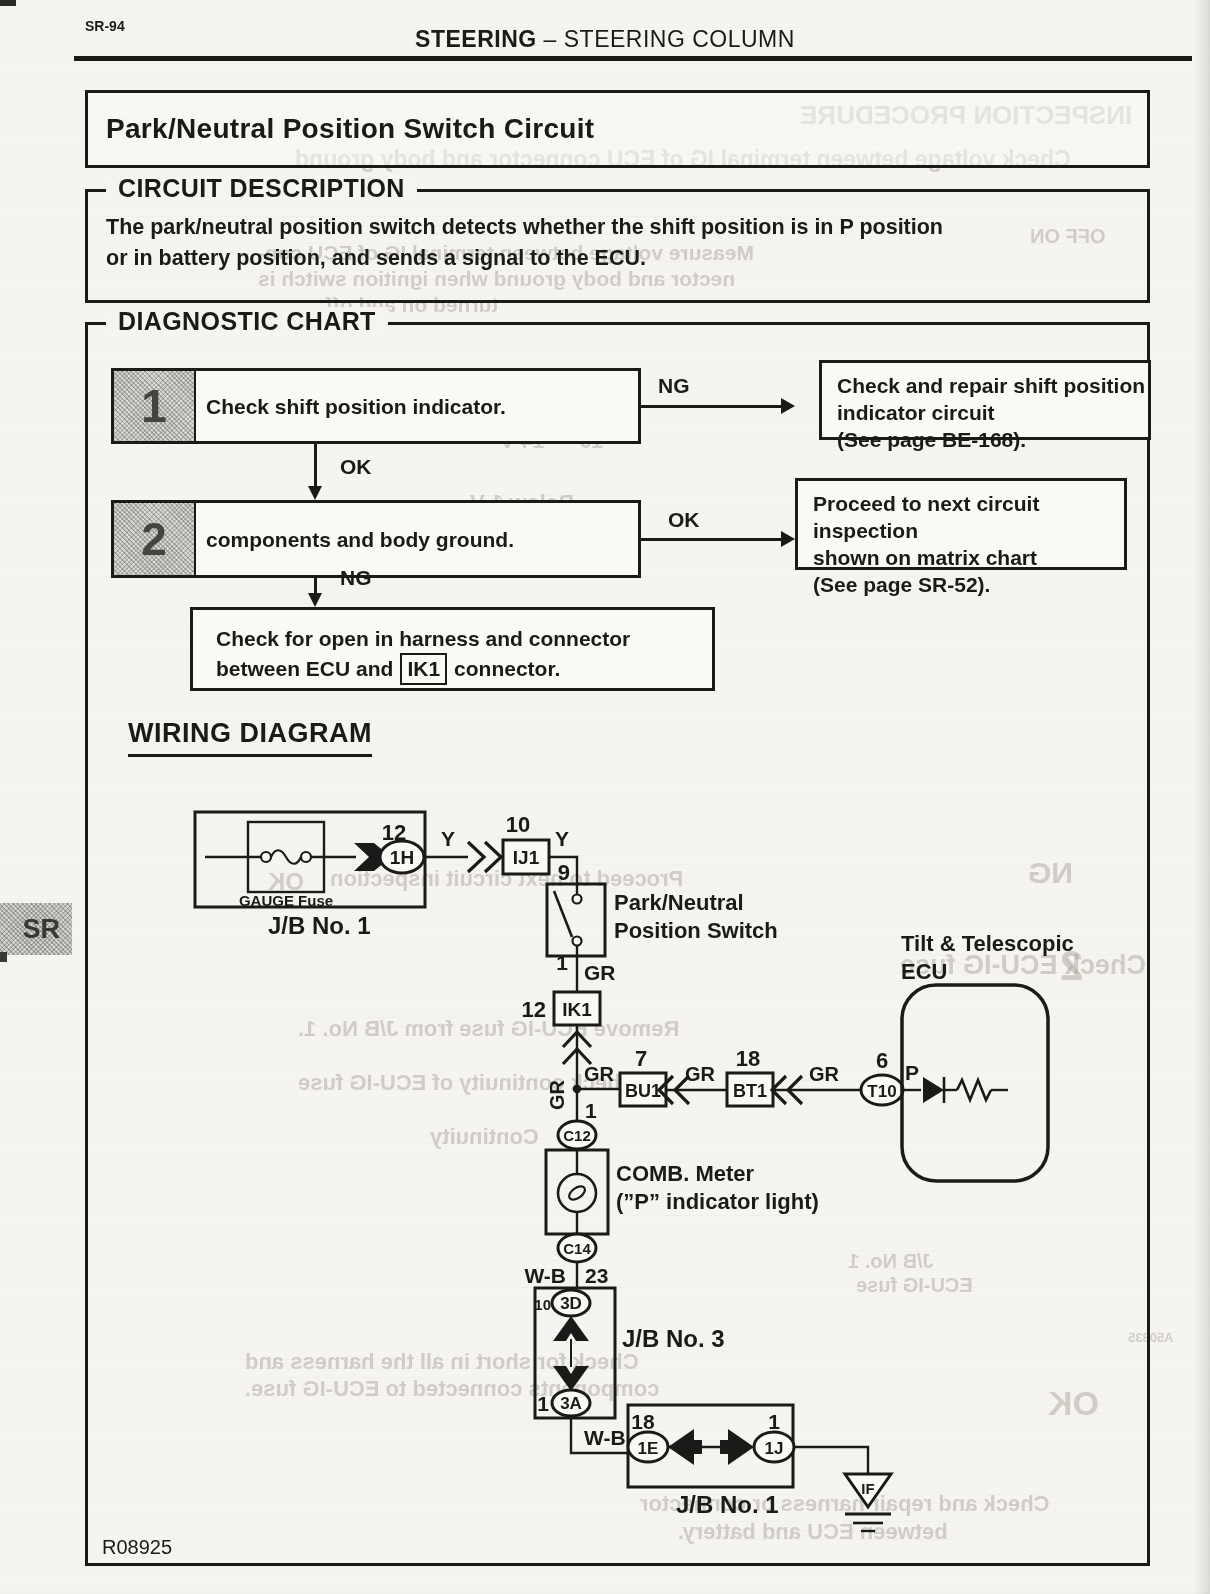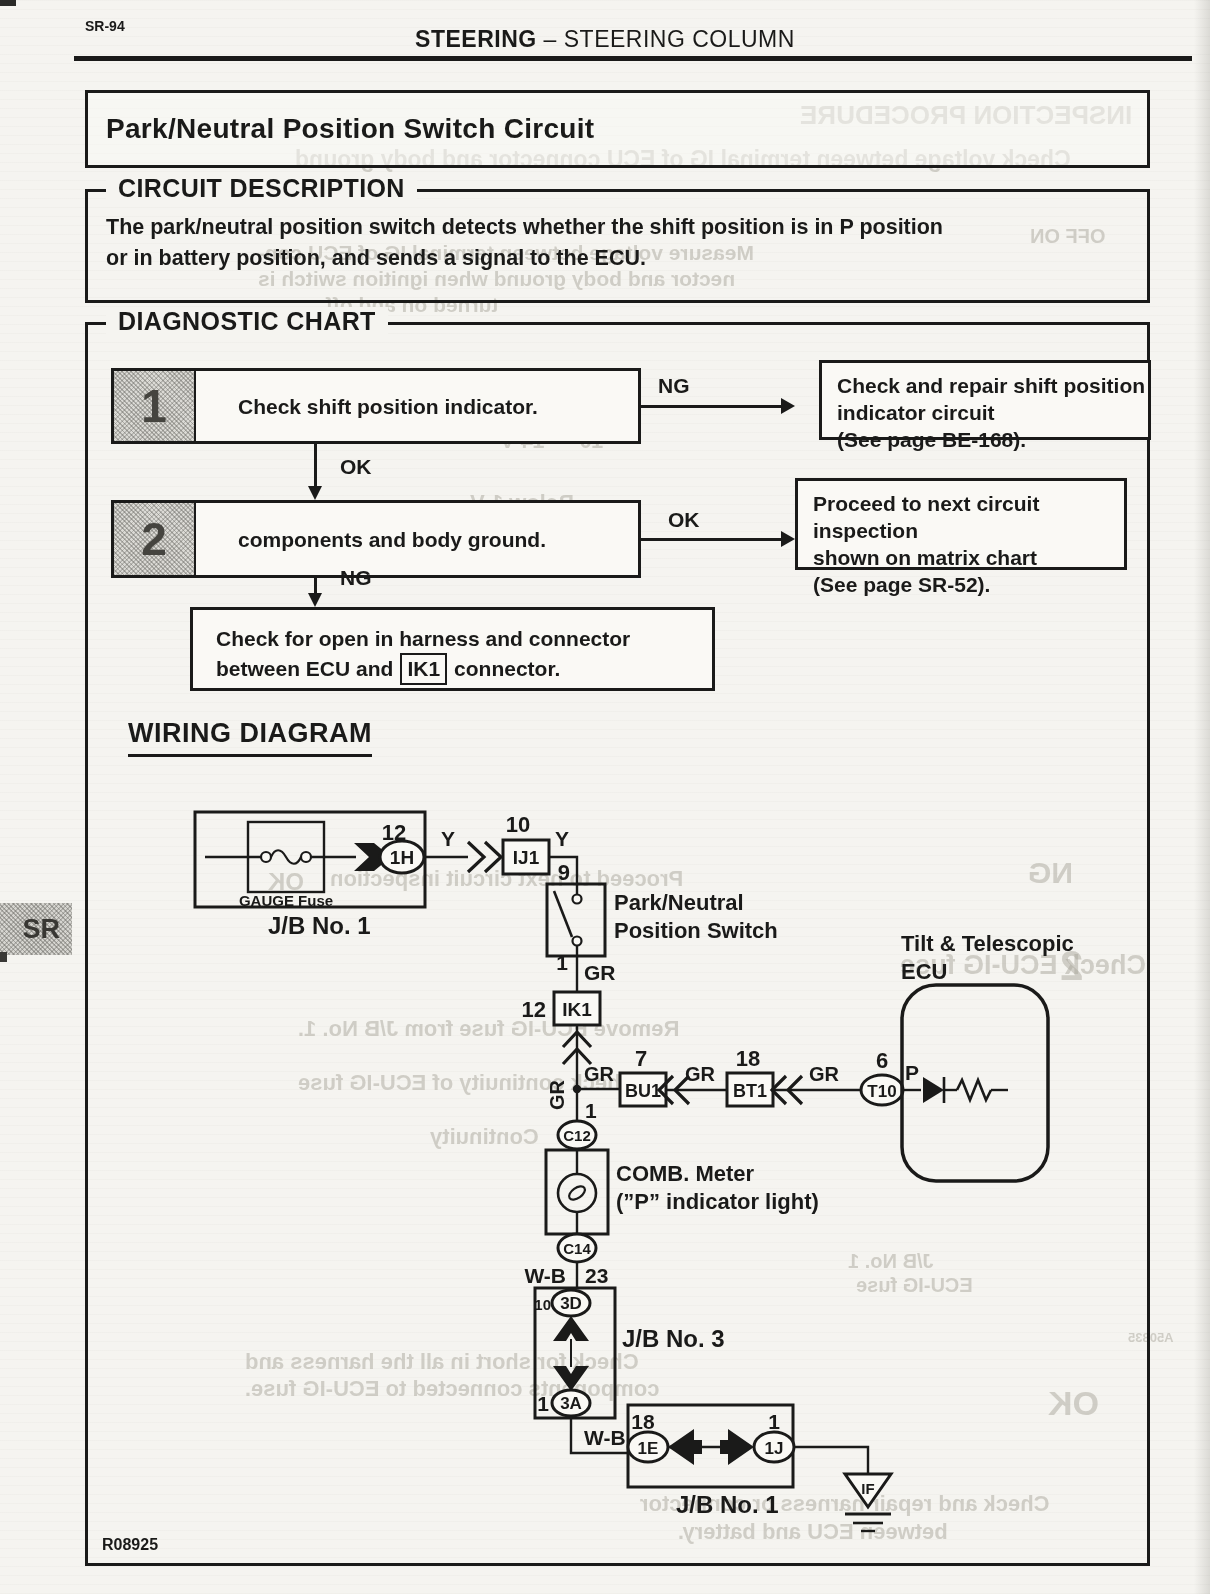--- a/index.html
+++ b/index.html
@@ -11,21 +11,21 @@
   .arrow-r{position:absolute;width:0;height:0;border-top:8px solid transparent;border-bottom:8px solid transparent;border-left:14px solid #1a1a19;}
   .arrow-d{position:absolute;width:0;height:0;border-left:7.5px solid transparent;border-right:7.5px solid transparent;border-top:14px solid #1a1a19;}
   .secbox{position:absolute;border:3px solid #1a1a19;}
   .seclabel{position:absolute;background:#f5f4f0;padding:0 12px;font-size:25px;font-weight:700;letter-spacing:.4px;white-space:nowrap;}
   .flowbox{position:absolute;border:3px solid #1a1a19;background:#faf9f5;box-sizing:border-box;}
   .step{display:flex;height:100%;}
   .stepnum{width:80px;border-right:2.5px solid #1a1a19;display:flex;align-items:center;justify-content:center;
            font-size:46px;font-weight:700;color:#45443f;
            background:repeating-linear-gradient(45deg, rgba(92,91,86,.38) 0 1.3px, transparent 1.3px 3.2px),
                       repeating-linear-gradient(-45deg, rgba(92,91,86,.28) 0 1.3px, transparent 1.3px 3.2px), #dbdad5;}
-  .steptext{flex:1;display:flex;flex-direction:column;justify-content:center;padding-left:42px;font-size:21px;font-weight:600;line-height:27px;}
+  .steptext{flex:1;display:flex;flex-direction:column;justify-content:center;padding-left:10px;font-size:21px;font-weight:600;line-height:27px;}
   .result{padding:9px 0 0 15px;font-size:21px;font-weight:600;line-height:27px;}
   .lbl{position:absolute;font-size:21px;font-weight:700;white-space:nowrap;}
   .connref{display:inline-block;border:2.2px solid #1a1a19;padding:0 5px;margin:0 7px;font-weight:700;}
   .bt{position:absolute;transform:scaleX(-1);color:#aba89d;opacity:.5;font-weight:700;white-space:nowrap;z-index:0;}
   .ink{z-index:2;}
   .wd-heading{position:absolute;font-size:27px;font-weight:700;border-bottom:3.5px solid #1a1a19;padding-bottom:5px;letter-spacing:.5px;}
   .sidetab{position:absolute;left:0;top:903px;width:72px;height:52px;display:flex;align-items:center;justify-content:flex-end;
            padding-right:12px;box-sizing:border-box;font-size:27px;font-weight:700;color:#383733;
            background:repeating-linear-gradient(45deg, rgba(92,91,86,.4) 0 1.3px, transparent 1.3px 3.2px),
                       repeating-linear-gradient(-45deg, rgba(92,91,86,.3) 0 1.3px, transparent 1.3px 3.2px), #d6d5d0;}
@@ -258,21 +258,21 @@
     <text x="571" y="1409" font-size="17" font-weight="700" text-anchor="middle">3A</text>
     <text x="584" y="1445" font-size="21" font-weight="700">W-B</text>
     <text x="643" y="1429" font-size="21" font-weight="700" text-anchor="middle">18</text>
     <text x="648" y="1454" font-size="17" font-weight="700" text-anchor="middle">1E</text>
     <text x="774" y="1429" font-size="21" font-weight="700" text-anchor="middle">1</text>
     <text x="774" y="1454" font-size="17" font-weight="700" text-anchor="middle">1J</text>
     <text x="676" y="1513" font-size="24" font-weight="600">J/B No. 1</text>
     <text x="868" y="1494" font-size="15" font-weight="700" text-anchor="middle">IF</text>
   </svg>
 
-  <div class="abs ink" style="left:102px;top:1536px;font-size:16px;font-weight:700">R08925</div>
+  <div class="abs ink" style="left:102px;top:1536px;font-size:20px;font-weight:400">R08925</div>
 
   <div class="sidetab ink">
     <span>SR</span>
   </div>
   <div class="abs ink" style="left:0;top:952px;width:7px;height:10px;background:#3a3936"></div>
 
   <div class="edge-shadow"></div>
 </div>
 
 </body></html>

